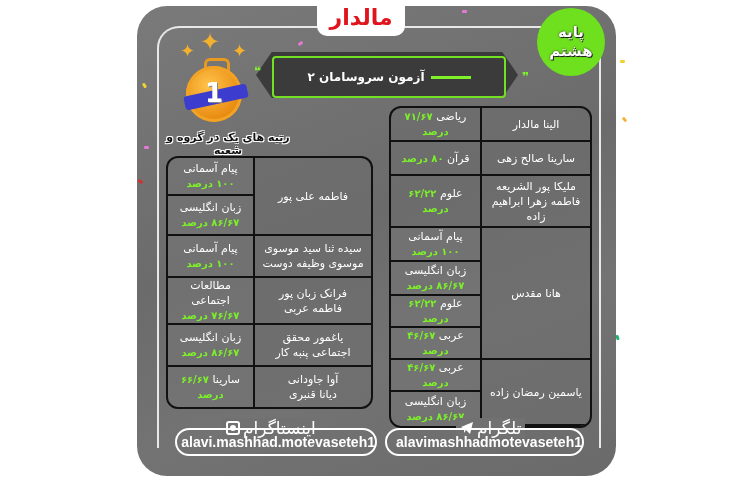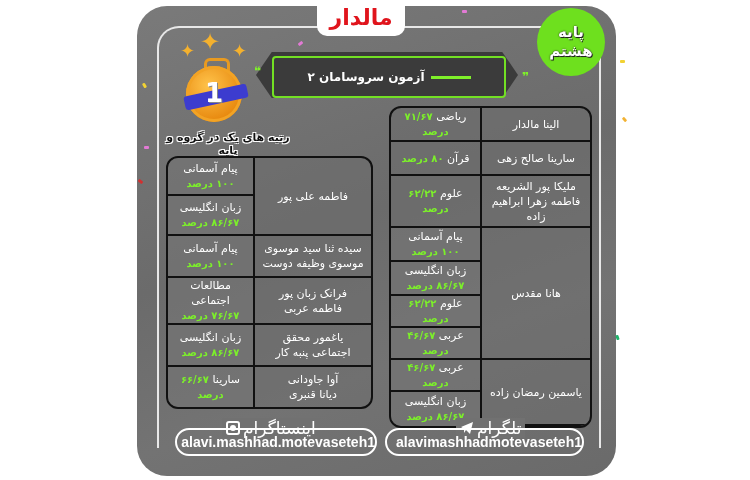--- a/index.html
+++ b/index.html
@@ -73,21 +73,21 @@
 <div class="quote" style="left:254px;top:64px">❝</div>
 <div class="quote" style="left:522px;top:70px">❞</div>
 
 <div class="star" style="left:180px;top:40px">✦</div>
 <div class="star" style="left:200px;top:28px;font-size:24px">✦</div>
 <div class="star" style="left:232px;top:40px">✦</div>
 <div class="medal-hanger"></div>
 <div class="medal"></div>
 <div class="medal-ribbon"></div>
 <div class="medal-num">1</div>
-<div class="medal-caption">رتبه های یک در گروه و پایه</div>
+<div class="medal-caption">رتبه های یک در گروه و شعبه</div>
 
 <table class="t" style="left:383px;top:106px;width:203px;margin-left:6px;">
   <tbody>
       <tr style="height:34px">
     <td class="name" style="width:100px"><span>الینا مالدار</span></td>
     <td><span class="lbl-subj">ریاضی</span> <span class="pct">۷۱/۶۷ درصد</span></td>
   </tr>
   <tr style="height:34px">
     <td class="name"><span>سارینا صالح زهی</span></td>
     <td><span class="lbl-subj">قرآن</span> <span class="pct">۸۰ درصد</span></td>

